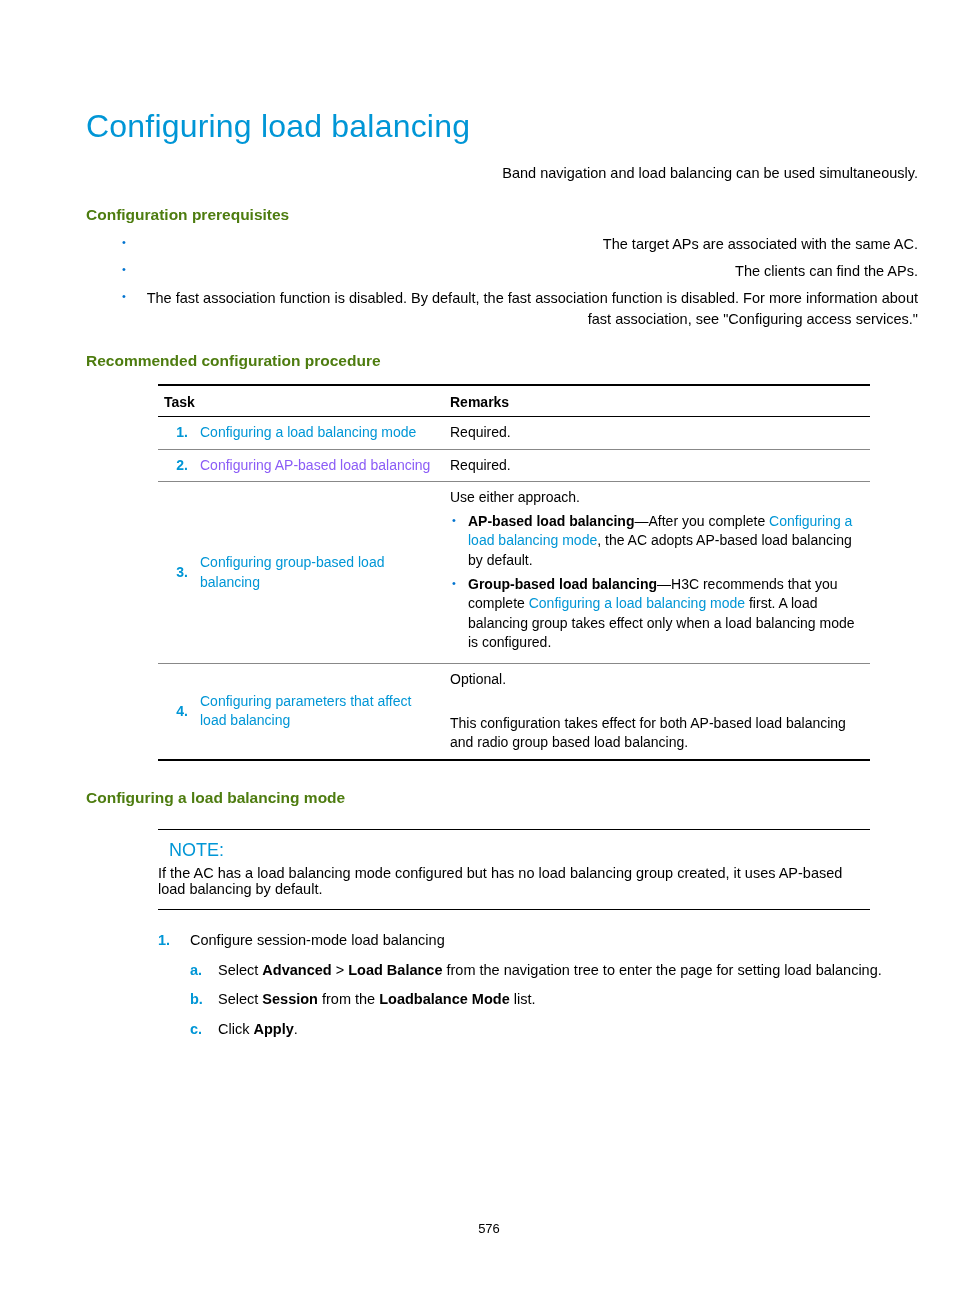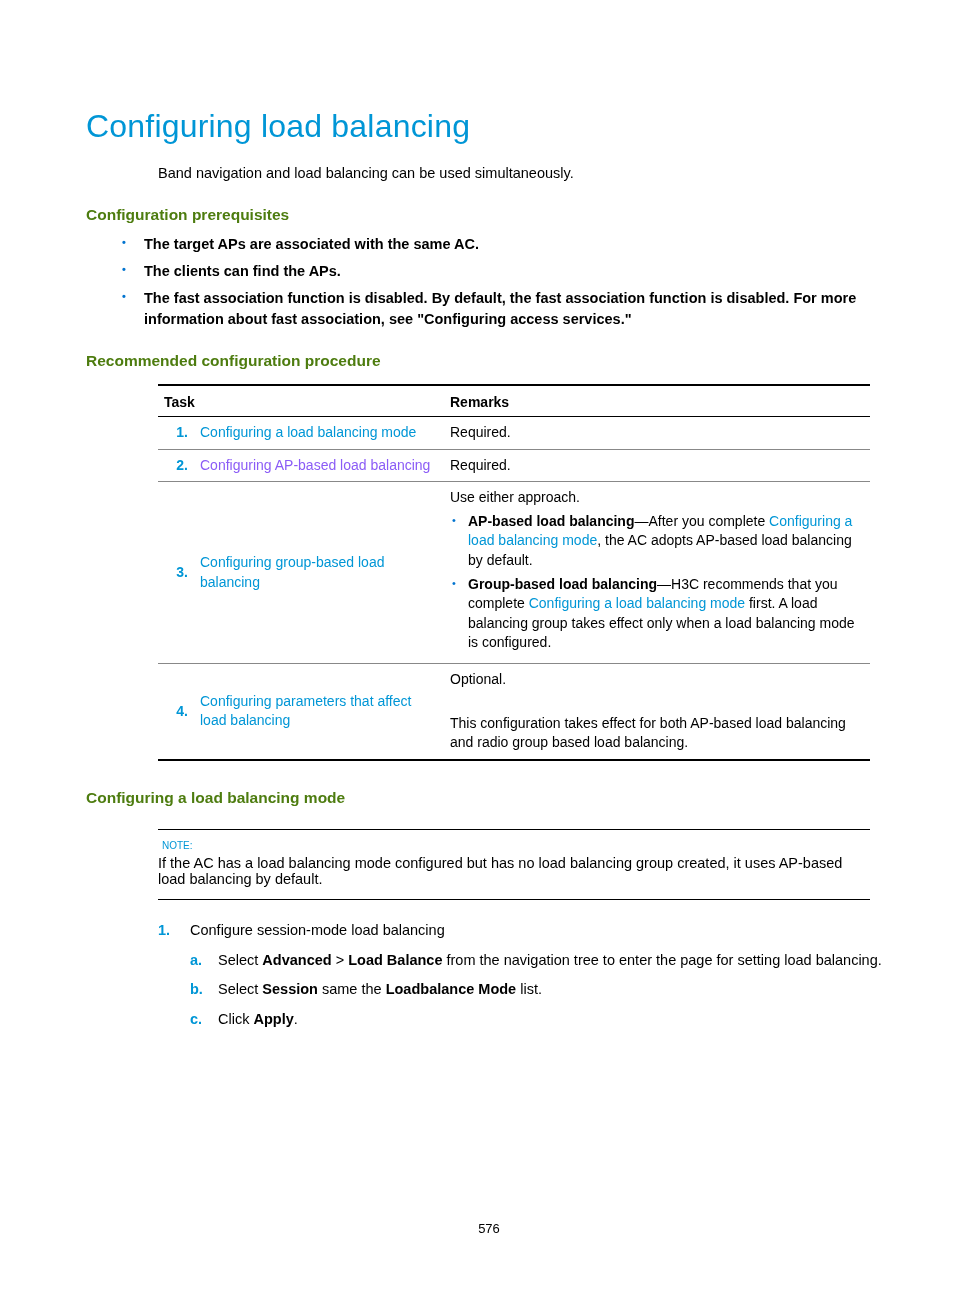--- a/index.html
+++ b/index.html
@@ -26,27 +26,27 @@
     letter-spacing: 0.2px;
   }
   .h2 {
     font-size: 15.5px;
     color: #4d7c0f;
     font-weight: 600;
     margin: 22px 0 10px 0;
   }
   .body-indent {
     margin-left: 72px;
+    text-align: right;
   }
   p { margin: 6px 0; line-height: 1.45; }
   ul.bullets {
     list-style: none;
     margin: 6px 0 6px 36px;
     padding: 0;
-    font-weight: bold;
   }
   ul.bullets > li {
     position: relative;
     padding-left: 22px;
     margin: 6px 0;
     line-height: 1.45;
   }
   ul.bullets > li::before {
     content: "•";
     position: absolute;
@@ -101,22 +101,22 @@
   .notebox {
     margin-left: 72px;
     margin-top: 22px;
     border-top: 1px solid #000;
     border-bottom: 1px solid #000;
     padding: 10px 0 12px 0;
     width: 712px;
   }
   .note-label {
     color: #0096d6;
-    font-size: 10px;
-    margin: 0 0 4px 4px;
+    font-size: 18px;
+    margin: 0 0 4px 11px;
   }
   .ol-num {
     list-style: none;
     margin: 20px 0 0 72px;
     padding: 0;
     counter-reset: step;
   }
   .ol-num > li {
     position: relative;
     padding-left: 32px;
@@ -228,21 +228,21 @@
     <li>
       <span class="num">1.</span>
       <span>Configure session-mode load balancing</span>
       <ol class="ol-alpha">
         <li>
           <span class="let">a.</span>
           <span>Select </span><span class="b">Advanced</span><span> &gt; </span><span class="b">Load Balance</span><span> from the navigation tree to enter the page for setting load balancing.</span>
         </li>
         <li>
           <span class="let">b.</span>
-          <span>Select </span><span class="b">Session</span><span> same the </span><span class="b">Loadbalance Mode</span><span> list.</span>
+          <span>Select </span><span class="b">Session</span><span> from the </span><span class="b">Loadbalance Mode</span><span> list.</span>
         </li>
         <li>
           <span class="let">c.</span>
           <span>Click </span><span class="b">Apply</span><span>.</span>
         </li>
       </ol>
     </li>
   </ol>
 </div>
 

